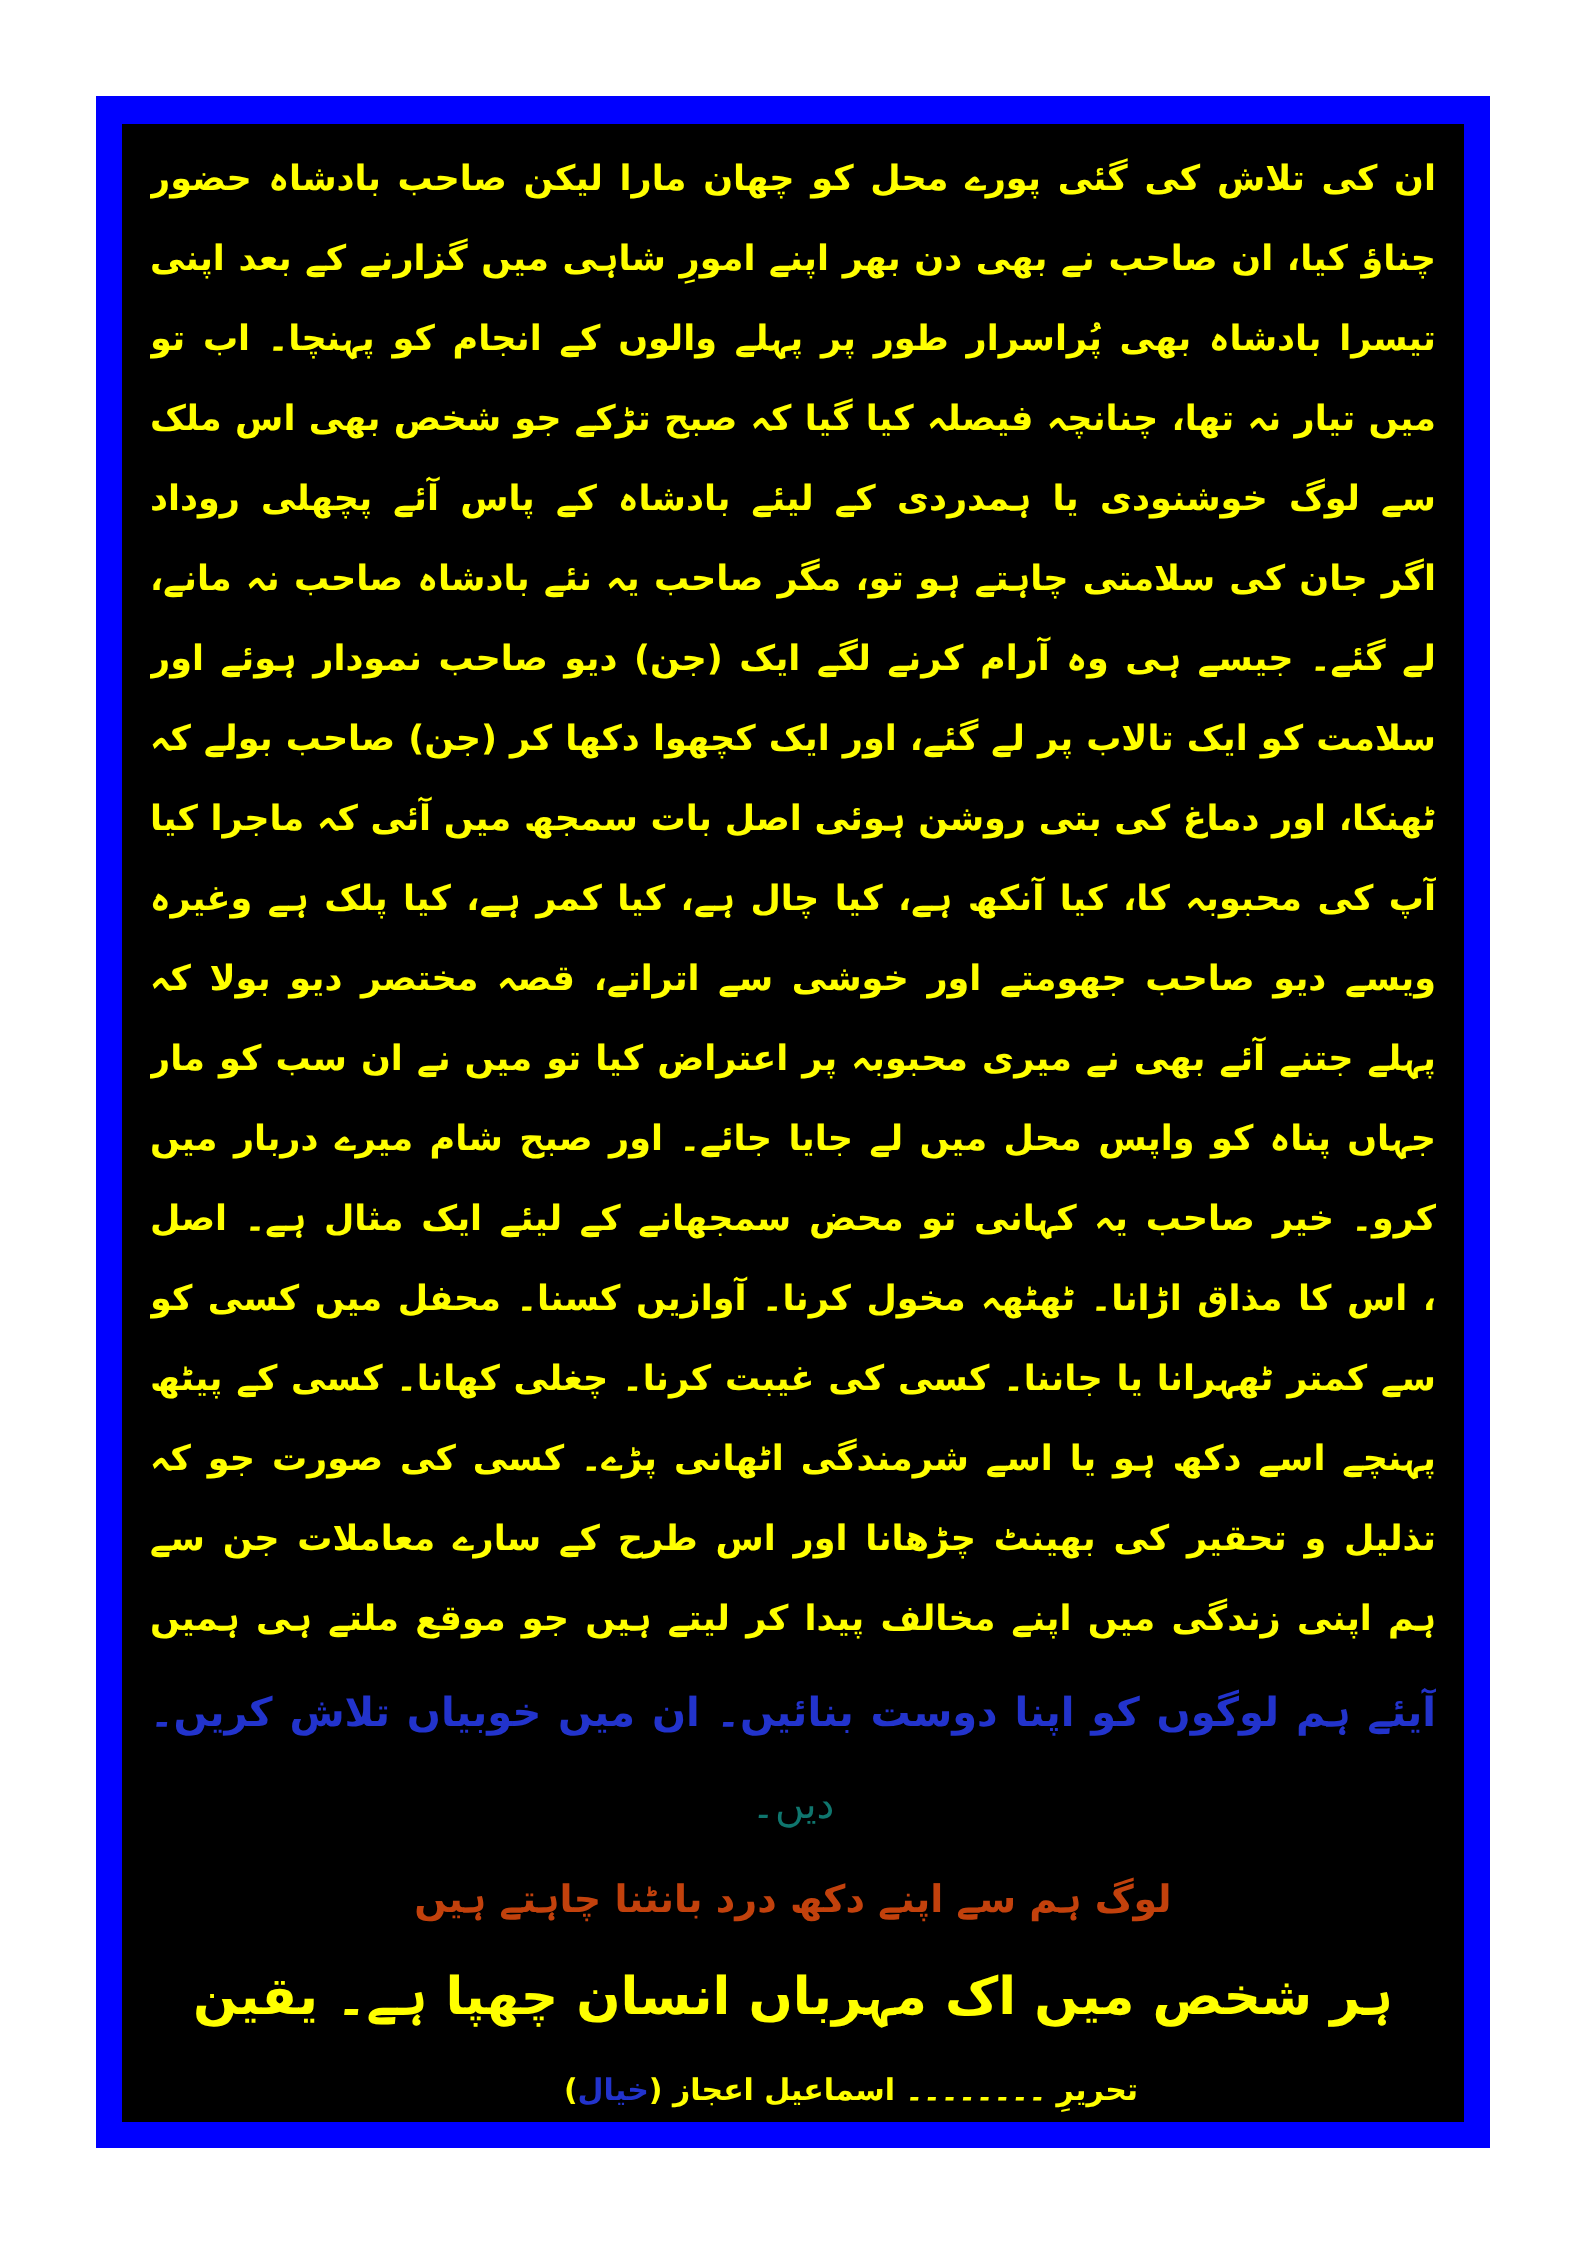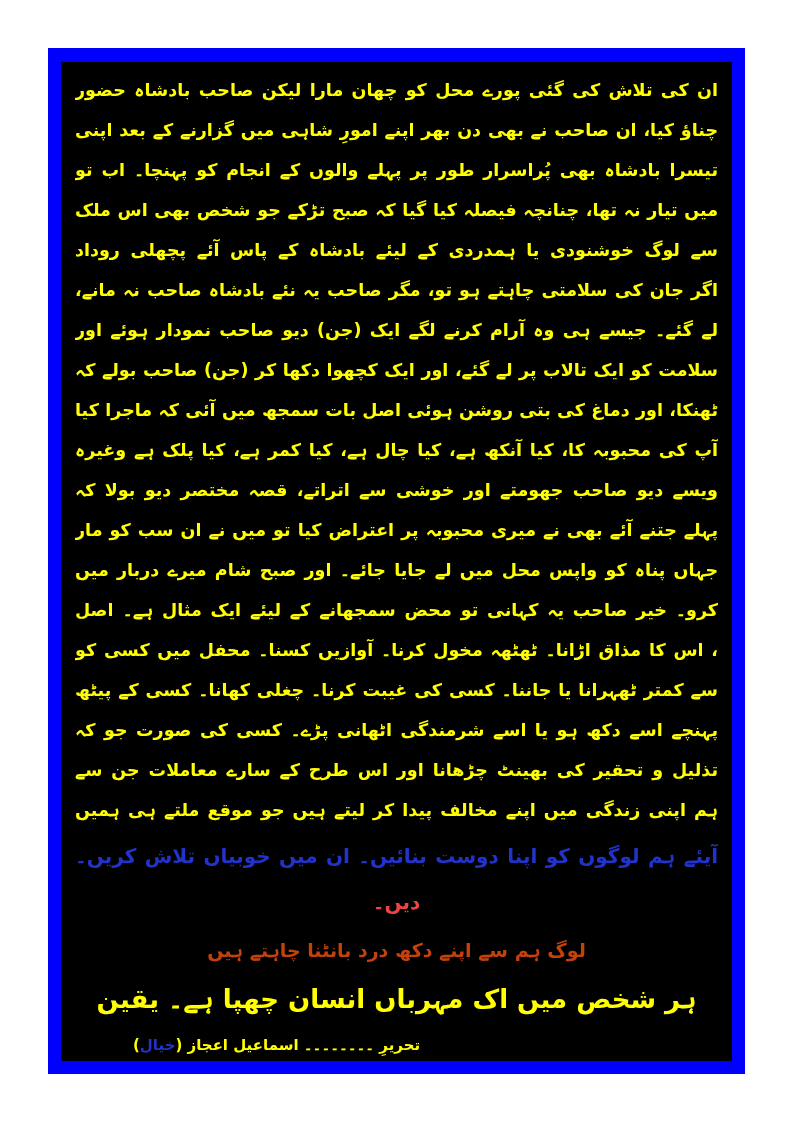--- a/index.html
+++ b/index.html
@@ -56,22 +56,22 @@
     color: #2233cc;
     text-align: justify;
     text-align-last: justify;
     overflow: hidden;
   }
   .advice-2 {
     direction: rtl;
     height: 48px;
     line-height: 48px;
     font-size: 20px;
-    font-weight: 700;
-    color: #ef4444;
+    font-weight: 400;
+    color: #0f766e;
     text-align: center;
     overflow: hidden;
   }
   .advice-3 {
     direction: rtl;
     height: 48px;
     line-height: 48px;
     font-size: 19px;
     font-weight: 700;
     color: #c2410c;
@@ -89,21 +89,21 @@
     overflow: hidden;
   }
   .signature {
     direction: rtl;
     margin-top: 6px;
     height: 30px;
     line-height: 30px;
     font-size: 15px;
     font-weight: 700;
     color: #ffff00;
-    text-align: left;
+    text-align: center;
     padding-left: 58px;
     overflow: hidden;
   }
   .signature .pen-name { color: #2233cc; }
   .signature .dashes { letter-spacing: 1px; }
 </style>
 </head>
 <body>
 
 <div class="page" lang="ur">

